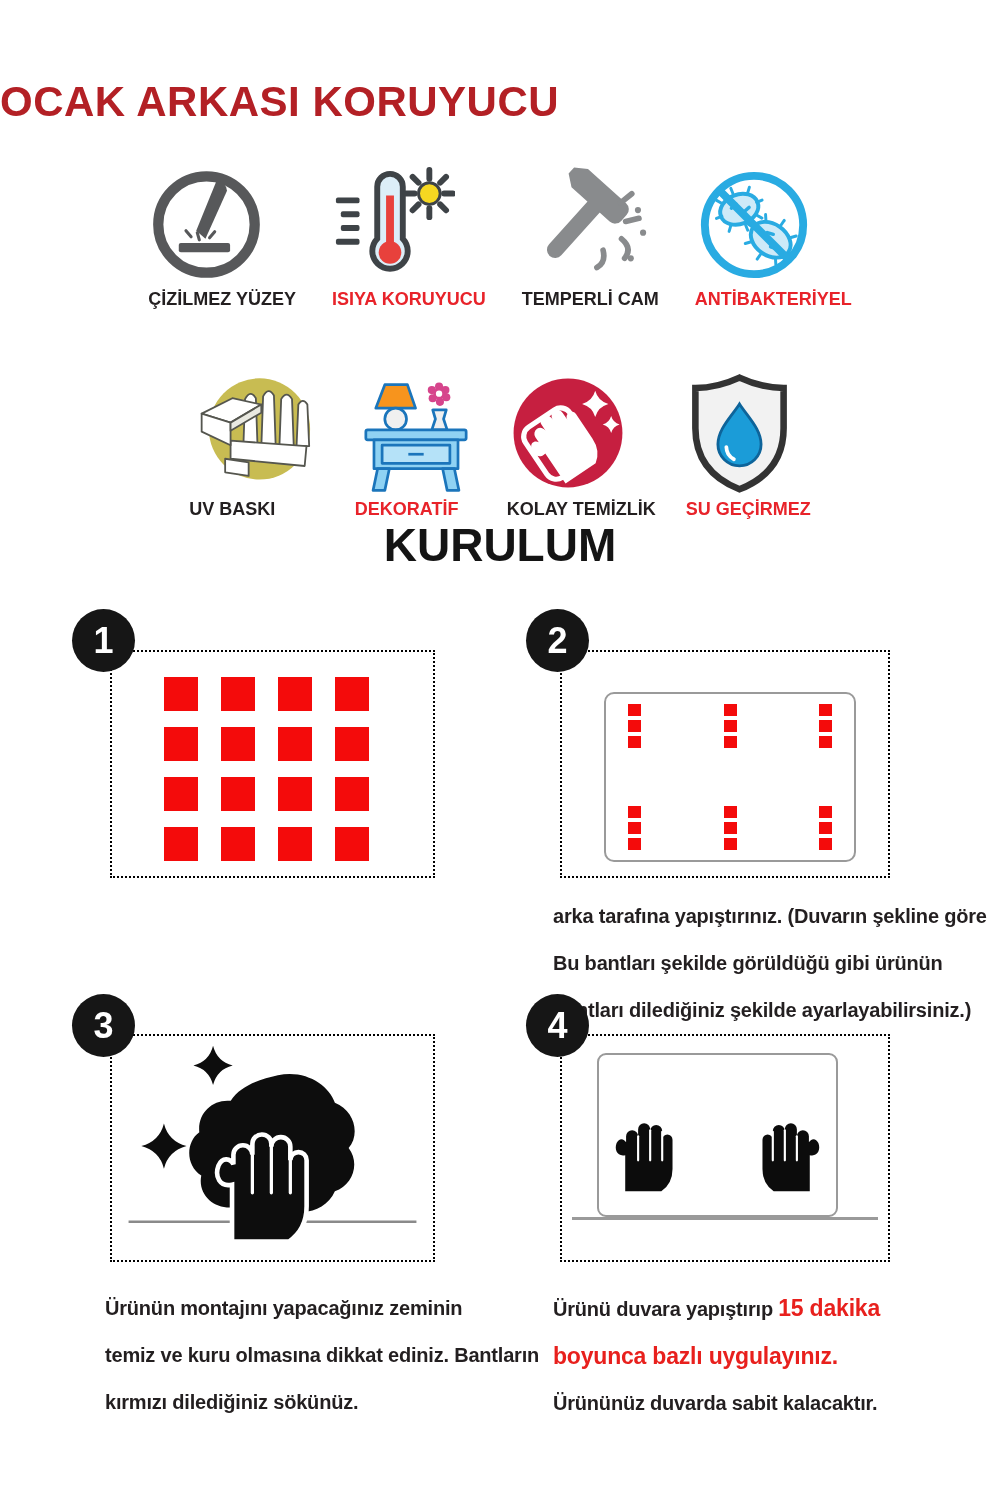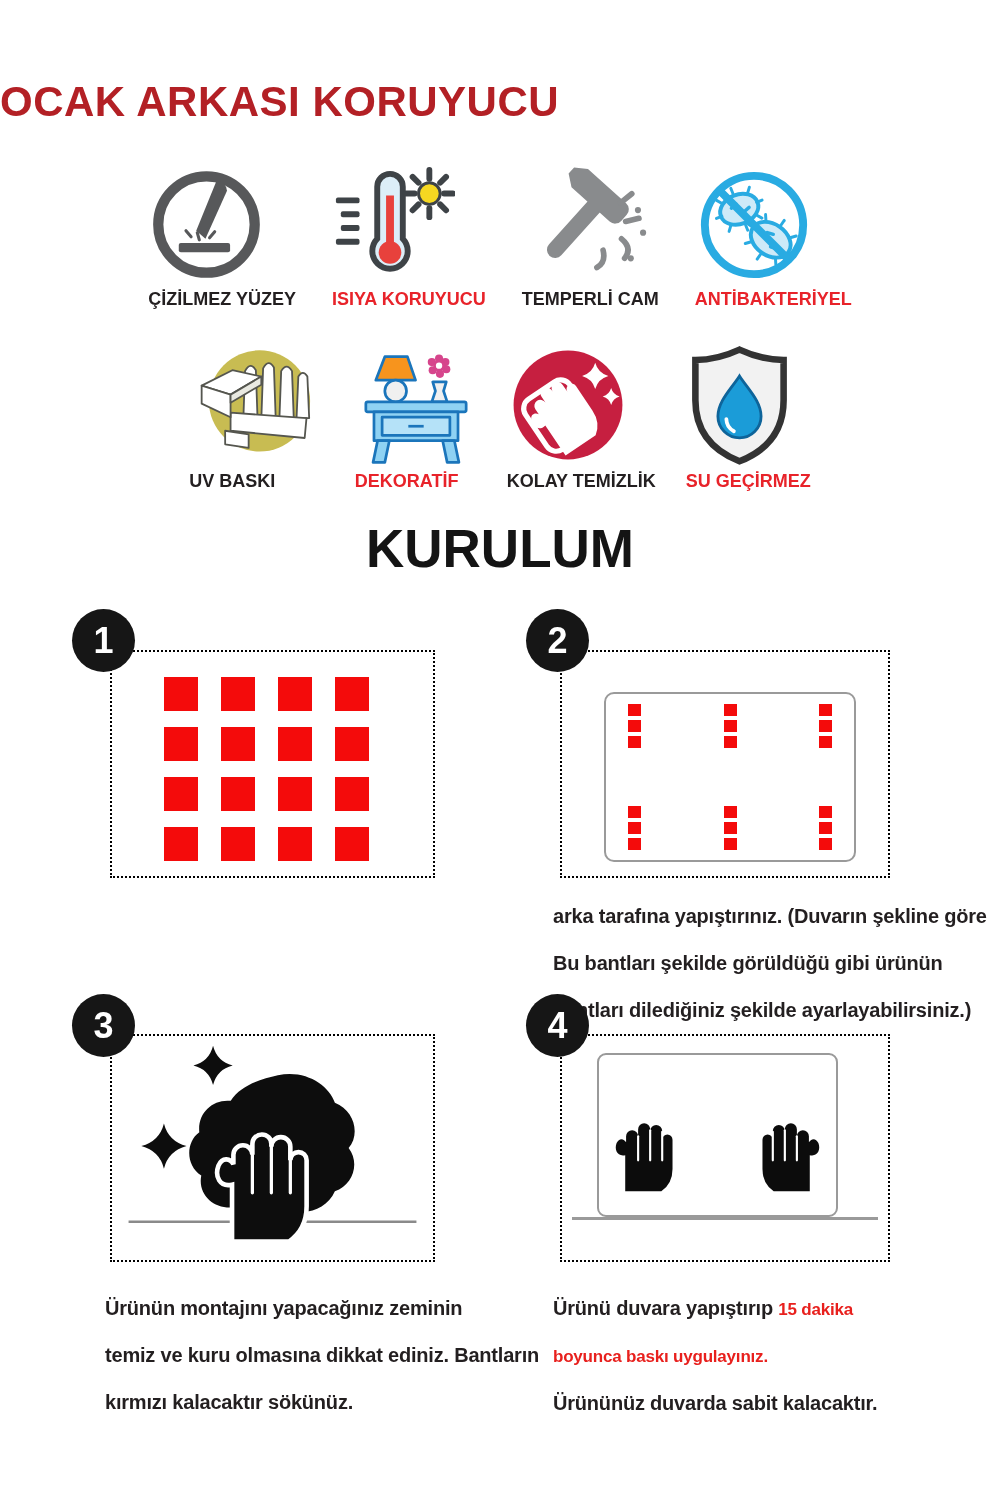--- a/index.html
+++ b/index.html
@@ -3,28 +3,28 @@
 <meta charset="utf-8">
 <style>
   *{margin:0;padding:0;box-sizing:border-box}
   html,body{background:#fff}
   body{width:1000px;height:1500px;position:relative;overflow:hidden;
        font-family:"Liberation Sans",sans-serif;font-weight:700;color:#231f20}
   .title{position:absolute;top:78px;left:0;width:100%;text-align:left;
          font-size:42px;letter-spacing:.5px;color:#b32025}
   .row{position:absolute;left:0;width:100%;display:flex;justify-content:center;align-items:flex-end}
   .row1{top:166px;gap:36px}
-  .row2{top:344px;gap:30px}
+  .row2{top:372px;gap:30px}
   .feat{display:flex;flex-direction:column;gap:5px}
   .ficon{display:block;line-height:0}
   .row1 .ficon svg{height:118px;width:auto}
   .row2 .ficon svg{height:122px;width:auto}
   .flabel{font-size:18px;white-space:nowrap;color:#231f20}
   .flabel.red{color:#e8232a}
-  .kurulum{position:absolute;top:518px;left:0;width:100%;text-align:center;font-size:53px;color:#141414}
+  .kurulum{position:absolute;top:518px;left:0;width:100%;text-align:center;font-size:46px;color:#141414}
   .badge{position:absolute;width:63px;height:63px;border-radius:50%;background:#161616;color:#fff;
          display:flex;align-items:center;justify-content:center;font-size:36px;z-index:3}
   .b1{left:72px;top:609px}.b2{left:526px;top:609px}.b3{left:72px;top:994px}.b4{left:526px;top:994px}
   .frame{position:absolute;border:2px dotted #000;background:#fff}
   .f1{left:110px;top:650px;width:325px;height:228px}
   .f2{left:560px;top:650px;width:330px;height:228px}
   .f3{left:110px;top:1034px;width:325px;height:228px}
   .f4{left:560px;top:1034px;width:330px;height:228px}
   .tape-grid{position:absolute;left:52px;top:25px;display:grid;
              grid-template-columns:repeat(4,34px);grid-auto-rows:34px;gap:16px 23px}
@@ -36,21 +36,21 @@
   .bl{left:22px;bottom:10px}.bc{left:calc(50% - 6.5px);bottom:10px}.br{right:22px;bottom:10px}
   .scene3{position:absolute;left:0;top:0;width:100%;height:100%}
   .panel4{position:absolute;left:35px;top:17px;width:241px;height:164px;border:2px solid #9a9a9a;border-radius:9px}
   .baseline4{position:absolute;left:10px;top:181px;width:306px;height:3px;background:#9a9a9a}
   .hand{position:absolute;bottom:22px;width:64px;height:86px}
   .hand.left{left:14px}
   .hand.right{right:14px;transform:scaleX(-1)}
   .caption{position:absolute;font-size:20px;line-height:47px;letter-spacing:-.2px;color:#231f20}
   .c1{left:105px;top:896px}.c2{left:553px;top:893px}.c3{left:105px;top:1285px}.c4{left:553px;top:1285px}
   .caption .red,.cap-line.red{color:#e8201d}
-  .c4 .red{font-size:17px}
+  .c4 .red{font-size:23px}
 </style>
 </head>
 <body>
 
 <h1 class="title">OCAK ARKASI KORUYUCU</h1>
 
 <div class="row row1">
   <div class="feat">
     <span class="ficon">
       <svg viewBox="0 0 115 115">
@@ -345,21 +345,21 @@
 <div class="caption c1">
 </div>
 <div class="caption c2">
   <div class="cap-line">arka tarafına yapıştırınız. (Duvarın şekline göre</div>
   <div class="cap-line">Bu bantları şekilde görüldüğü gibi ürünün</div>
   <div class="cap-line">bantları dilediğiniz şekilde ayarlayabilirsiniz.)</div>
 </div>
 <div class="caption c3">
   <div class="cap-line">Ürünün montajını yapacağınız zeminin</div>
   <div class="cap-line">temiz ve kuru olmasına dikkat ediniz. Bantların</div>
-  <div class="cap-line">kırmızı kalacaktır sökünüz.</div>
+  <div class="cap-line">kırmızı dilediğiniz sökünüz.</div>
 </div>
 <div class="caption c4">
   <div class="cap-line">
     <span>Ürünü duvara yapıştırıp </span><span class="red">15 dakika</span>
   </div>
-  <div class="cap-line red">boyunca baskı uygulayınız.</div>
+  <div class="cap-line red">boyunca bazlı uygulayınız.</div>
   <div class="cap-line">Ürününüz duvarda sabit kalacaktır.</div>
 </div>
 
 </body></html>

